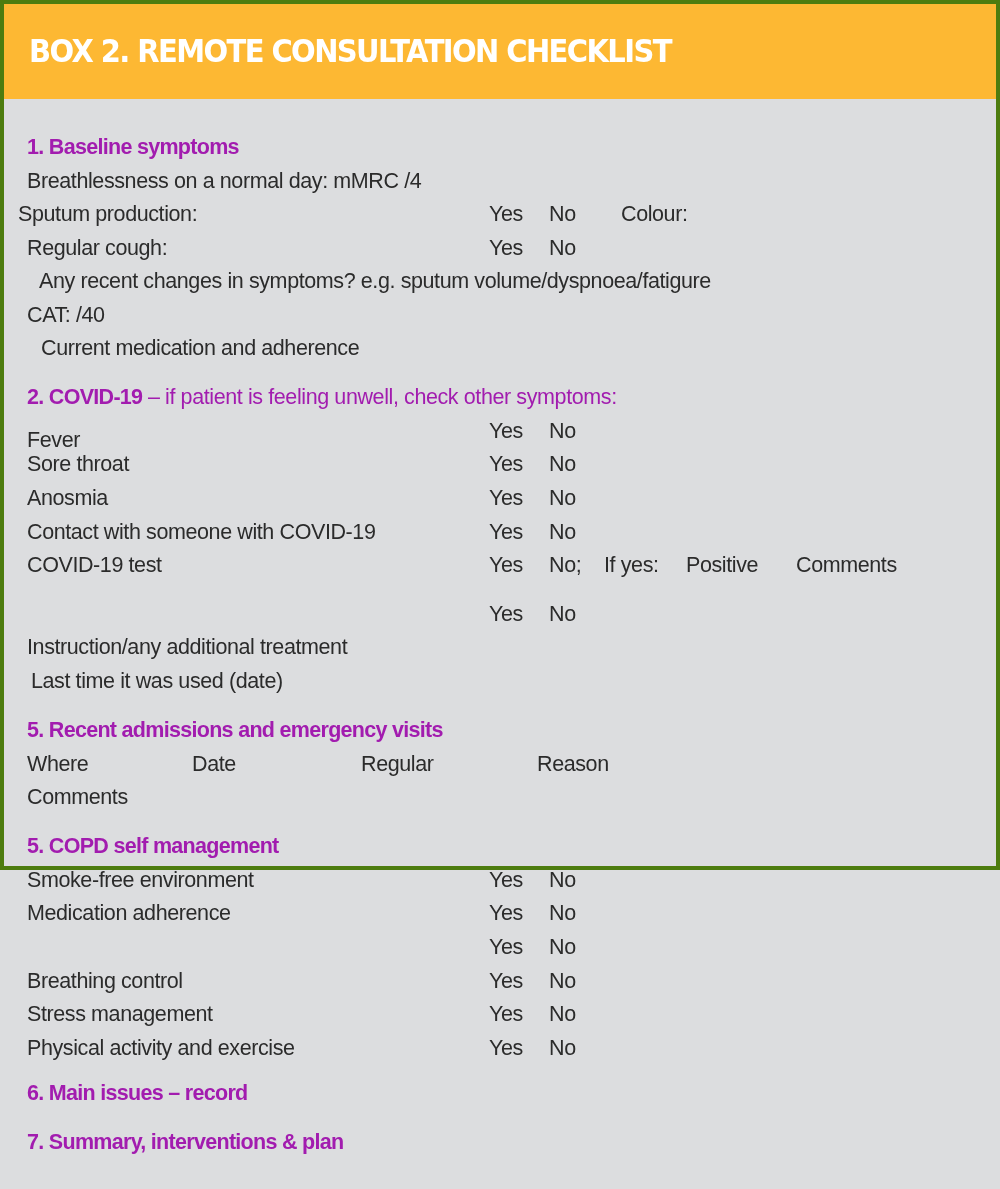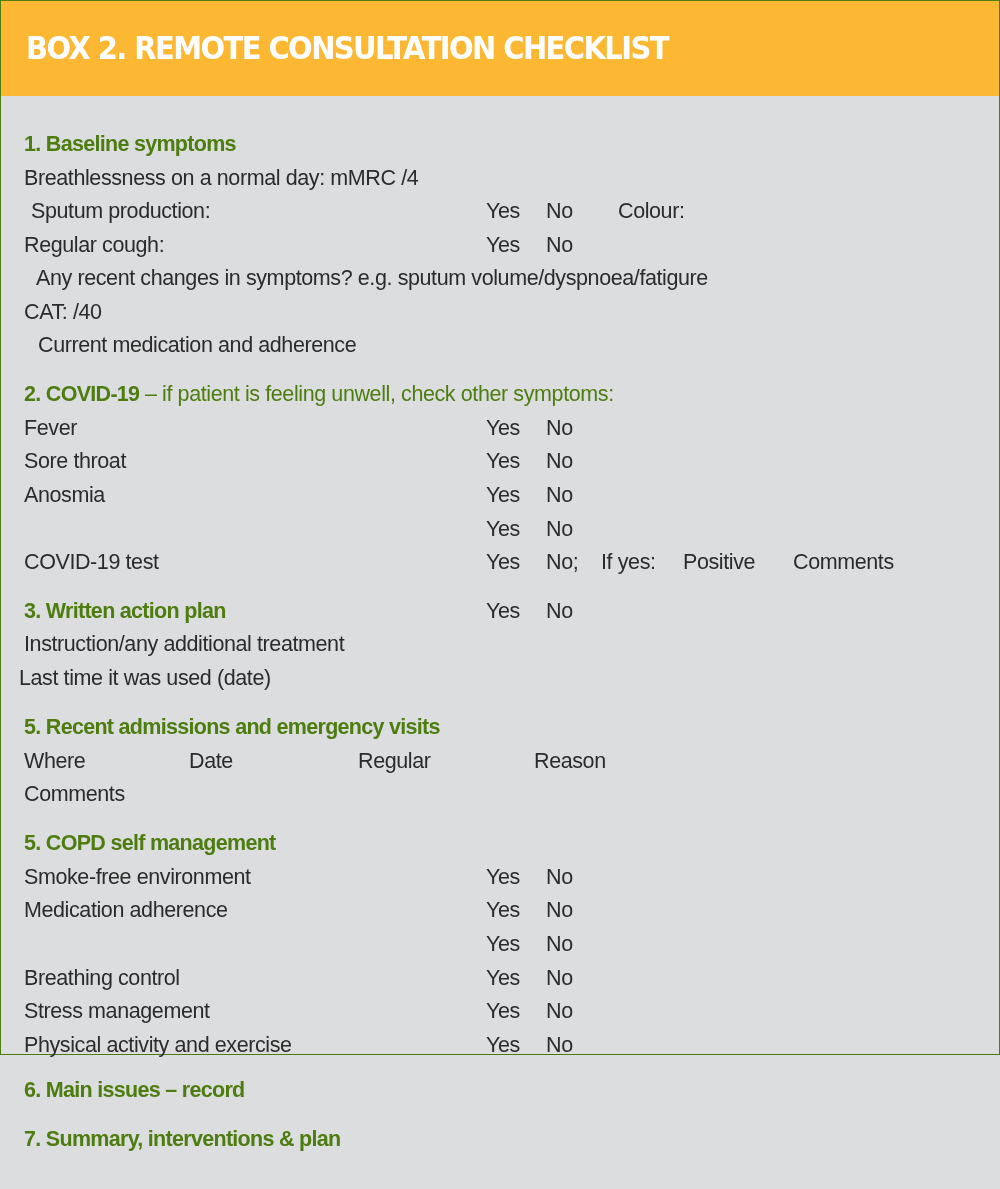--- a/index.html
+++ b/index.html
@@ -3,88 +3,88 @@
 <meta charset="utf-8">
 <style>
   html, body { margin: 0; padding: 0; }
   body {
     width: 1000px; height: 1189px; overflow: hidden;
     font-family: "Liberation Sans", "DejaVu Sans", sans-serif;
     background: #dcdddf;
   }
   .box {
     position: relative; box-sizing: border-box;
-    width: 1000px; height: 1055px;
-    border: 1px solid #4d7c0f;
+    width: 1000px; height: 870px;
+    border: 4px solid #4d7c0f;
     background: #dcdddf;
   }
   .header {
     position: absolute; left: 0; top: 0; right: 0; height: 95px;
     background: #fdb833;
   }
   .title {
     position: absolute; left: 25px; top: 28px;
     font-family: "DejaVu Sans", sans-serif;
     font-weight: bold; font-size: 29px; letter-spacing: -1.6px;
     color: #ffffff; white-space: nowrap;
     transform: scaleY(1.1); transform-origin: left top;
   }
   .t {
     position: absolute; white-space: nowrap;
     font-size: 21.5px; color: #2b2b2b; line-height: 26px;
     letter-spacing: -0.4px;
   }
-  .h { font-weight: bold; color: #4d7c0f; letter-spacing: -0.7px; }
+  .h { font-weight: bold; color: #a21caf; letter-spacing: -0.7px; }
   .h .sub { font-weight: normal; letter-spacing: -0.4px; }
 </style>
 </head>
 <body>
 
 <div class="box">
   <div class="header">
     <div class="title">BOX 2. REMOTE CONSULTATION CHECKLIST</div>
   </div>
 
   <div class="t h" style="left:23px;top:130px">1. Baseline symptoms</div>
   <div class="t" style="left:23px;top:164px">Breathlessness on a normal day: mMRC   /4</div>
-  <div class="t" style="left:30px;top:197px">Sputum production:</div>
+  <div class="t" style="left:14px;top:197px">Sputum production:</div>
   <div class="t" style="left:485px;top:197px">Yes</div>
   <div class="t" style="left:545px;top:197px">No</div>
   <div class="t" style="left:617px;top:197px">Colour:</div>
   <div class="t" style="left:23px;top:231px">Regular cough:</div>
   <div class="t" style="left:485px;top:231px">Yes</div>
   <div class="t" style="left:545px;top:231px">No</div>
   <div class="t" style="left:35px;top:264px">Any recent changes in symptoms? e.g. sputum volume/dyspnoea/fatigure</div>
   <div class="t" style="left:23px;top:298px">CAT: /40</div>
   <div class="t" style="left:37px;top:331px">Current medication and adherence</div>
 
   <div class="t h" style="left:23px;top:380px"><span>2. COVID-19</span><span class="sub"> – if patient is feeling unwell, check other symptoms:</span></div>
-  <div class="t" style="left:23px;top:414px">Fever</div>
+  <div class="t" style="left:23px;top:423px">Fever</div>
   <div class="t" style="left:485px;top:414px">Yes</div>
   <div class="t" style="left:545px;top:414px">No</div>
   <div class="t" style="left:23px;top:447px">Sore throat</div>
   <div class="t" style="left:485px;top:447px">Yes</div>
   <div class="t" style="left:545px;top:447px">No</div>
   <div class="t" style="left:23px;top:481px">Anosmia</div>
   <div class="t" style="left:485px;top:481px">Yes</div>
   <div class="t" style="left:545px;top:481px">No</div>
+  <div class="t" style="left:23px;top:515px">Contact with someone with COVID-19</div>
   <div class="t" style="left:485px;top:515px">Yes</div>
   <div class="t" style="left:545px;top:515px">No</div>
   <div class="t" style="left:23px;top:548px">COVID-19 test</div>
   <div class="t" style="left:485px;top:548px">Yes</div>
   <div class="t" style="left:545px;top:548px">No;</div>
   <div class="t" style="left:600px;top:548px">If yes:</div>
   <div class="t" style="left:682px;top:548px">Positive</div>
   <div class="t" style="left:792px;top:548px">Comments</div>
 
-  <div class="t h" style="left:23px;top:597px">3. Written action plan</div>
   <div class="t" style="left:485px;top:597px">Yes</div>
   <div class="t" style="left:545px;top:597px">No</div>
   <div class="t" style="left:23px;top:630px">Instruction/any additional treatment</div>
-  <div class="t" style="left:18px;top:664px">Last time it was used (date)</div>
+  <div class="t" style="left:27px;top:664px">Last time it was used (date)</div>
 
   <div class="t h" style="left:23px;top:713px">5. Recent admissions and emergency visits</div>
   <div class="t" style="left:23px;top:747px">Where</div>
   <div class="t" style="left:188px;top:747px">Date</div>
   <div class="t" style="left:357px;top:747px">Regular</div>
   <div class="t" style="left:533px;top:747px">Reason</div>
   <div class="t" style="left:23px;top:780px">Comments</div>
 
   <div class="t h" style="left:23px;top:829px">5. COPD self management</div>
   <div class="t" style="left:23px;top:863px">Smoke-free environment</div>

